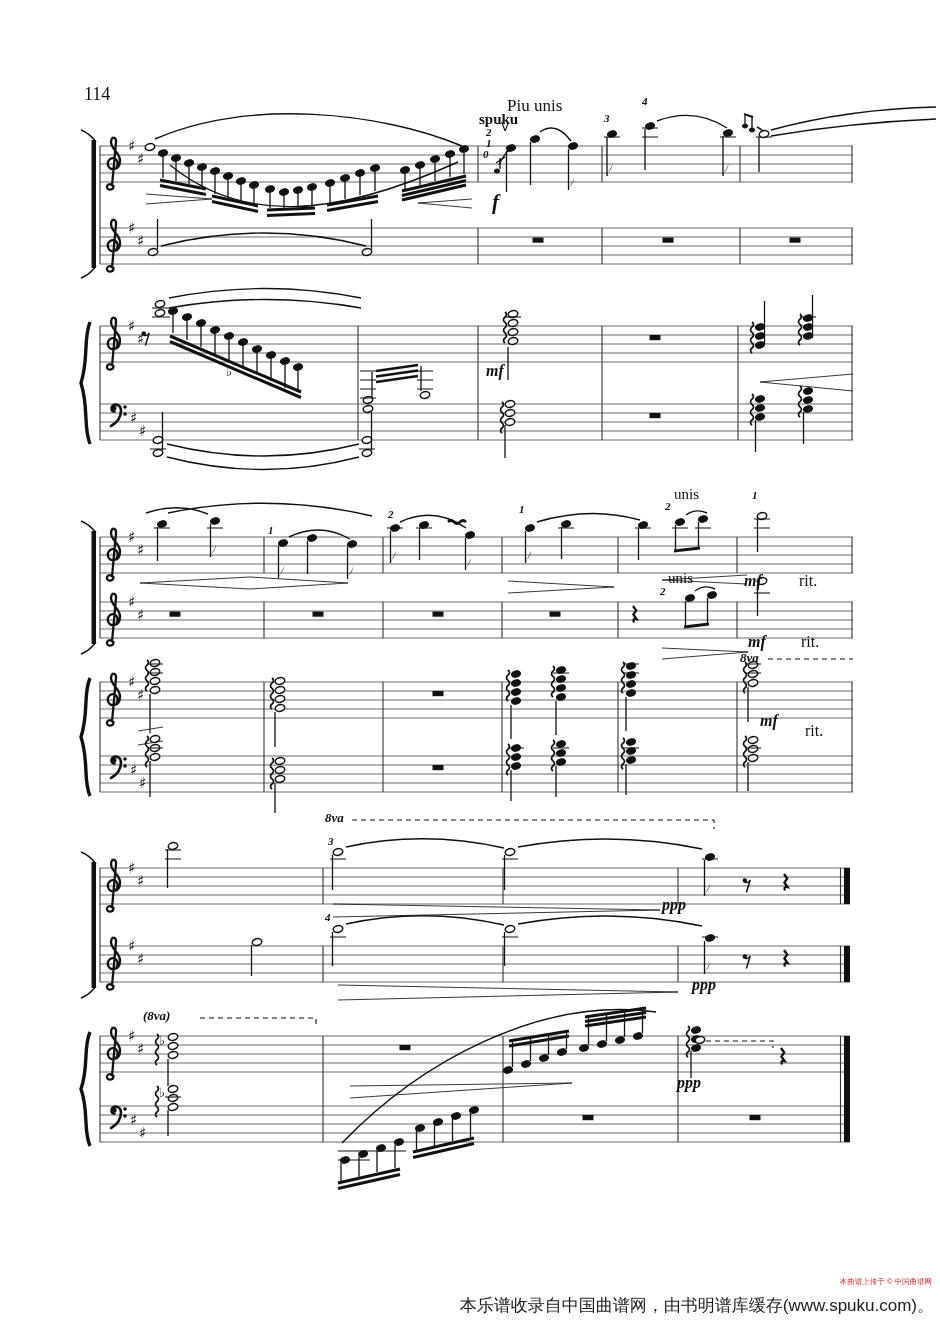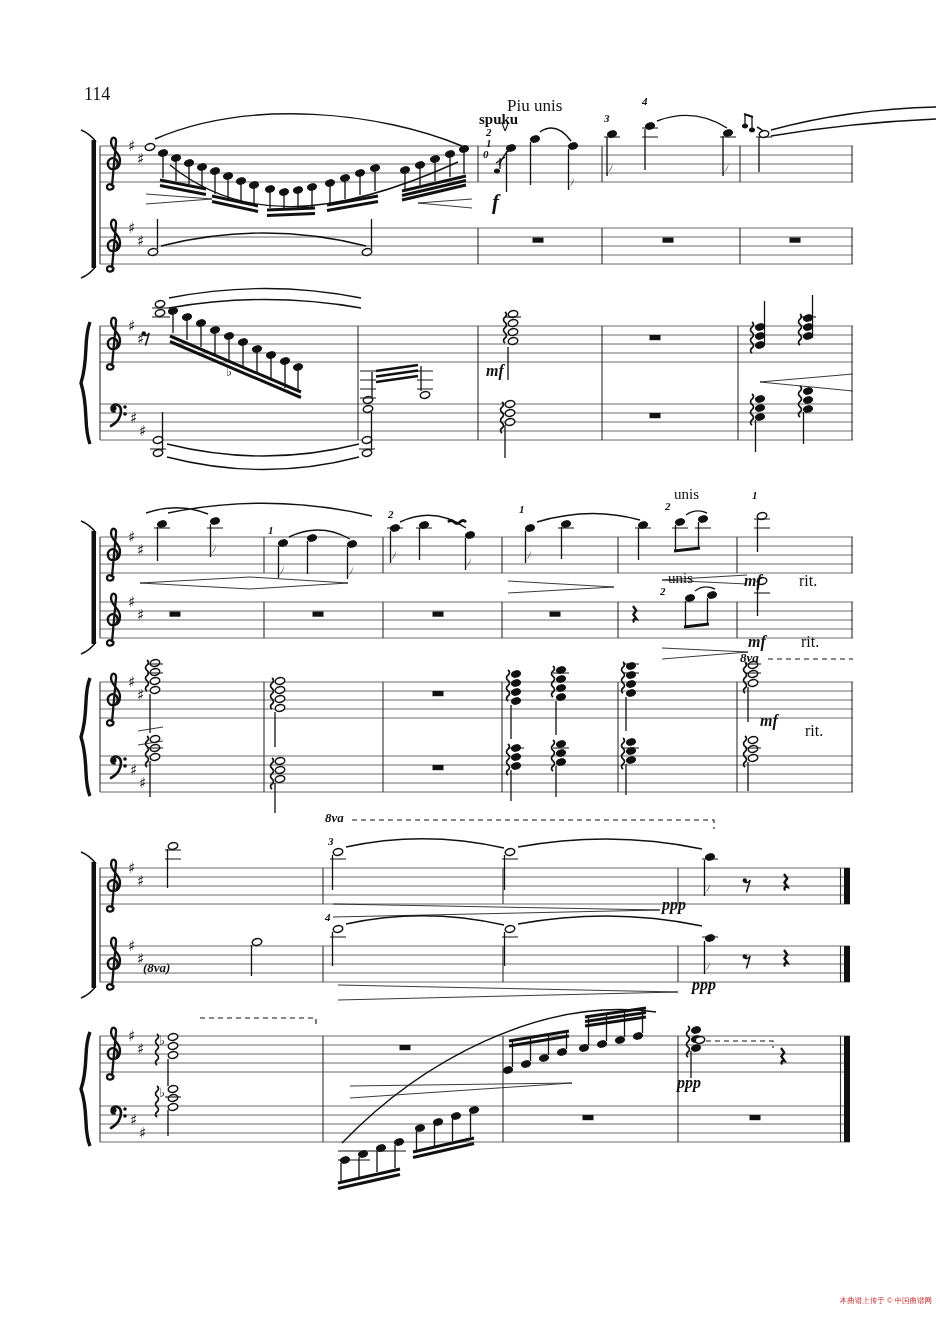--- a/index.html
+++ b/index.html
@@ -11,21 +11,21 @@
   .t-tempo{font:17px "Liberation Serif",serif;}
   .t-solo{font:bold 15px "Liberation Serif",serif;}
   .t-bow{font:12px "DejaVu Sans",sans-serif;}
   .t-fing{font:italic bold 11px "Liberation Serif",serif;}
   .t-dynf{font:italic bold 21px "Liberation Serif",serif;}
   .t-dyn{font:italic bold 16px "Liberation Serif",serif;}
   .t-unis{font:15px "Liberation Serif",serif;}
   .t-rit{font:16px "Liberation Serif",serif;}
   .t-8va{font:italic bold 13px "Liberation Serif",serif;}
   .footer-credit{position:absolute;right:6px;top:1294px;font:17px "Liberation Sans",sans-serif;color:#1c1c1c;}
-  .footer-watermark{position:absolute;right:8px;top:1277px;font:7.5px "Liberation Sans",sans-serif;color:#c32b2b;margin-top:19px;}
+  .footer-watermark{position:absolute;right:8px;top:1277px;font:7.5px "Liberation Sans",sans-serif;color:#c32b2b;}
   
   .stf{stroke:#6b6b6b;stroke-width:1;fill:none;}
   .bar{stroke:#333;stroke-width:1.1;fill:none;}
   .bar-f{fill:#111;}
   .st{stroke:#111;stroke-width:1.3;fill:none;}
   .lg{stroke:#111;stroke-width:1.1;fill:none;}
   .bm{stroke:#111;stroke-width:3;fill:none;}
   .bm2{stroke:#111;stroke-width:2;fill:none;}
   .sl{stroke:#111;stroke-width:1.4;fill:none;}
   .hp{stroke:#222;stroke-width:0.9;fill:none;}
@@ -494,17 +494,18 @@
 <span class="lbl t-8va" style="left:740px;top:650px">8va</span>
 <span class="lbl t-dyn" style="left:760px;top:712px">mf</span>
 <span class="lbl t-rit" style="left:805px;top:722px">rit.</span>
 
 <span class="lbl t-8va" style="left:325px;top:810px">8va</span>
 <span class="lbl t-fing" style="left:328px;top:835px">3</span>
 <span class="lbl t-fing" style="left:325px;top:911px">4</span>
 <span class="lbl t-dyn" style="left:662px;top:896px">ppp</span>
 <span class="lbl t-dyn" style="left:692px;top:976px">ppp</span>
 <span class="lbl t-dyn" style="left:677px;top:1074px">ppp</span>
-<span class="lbl t-8va" style="left:143px;top:960px">(8va)</span>
+<span class="lbl t-8va" style="left:143px;top:1008px">(8va)</span>
 
 <div class="footer-watermark">本曲谱上传于 © 中国曲谱网</div>
+<div class="footer-credit">本乐谱收录自中国曲谱网，由书明谱库缓存(www.spuku.com)。</div>
 
 </div>
 
 </body></html>

